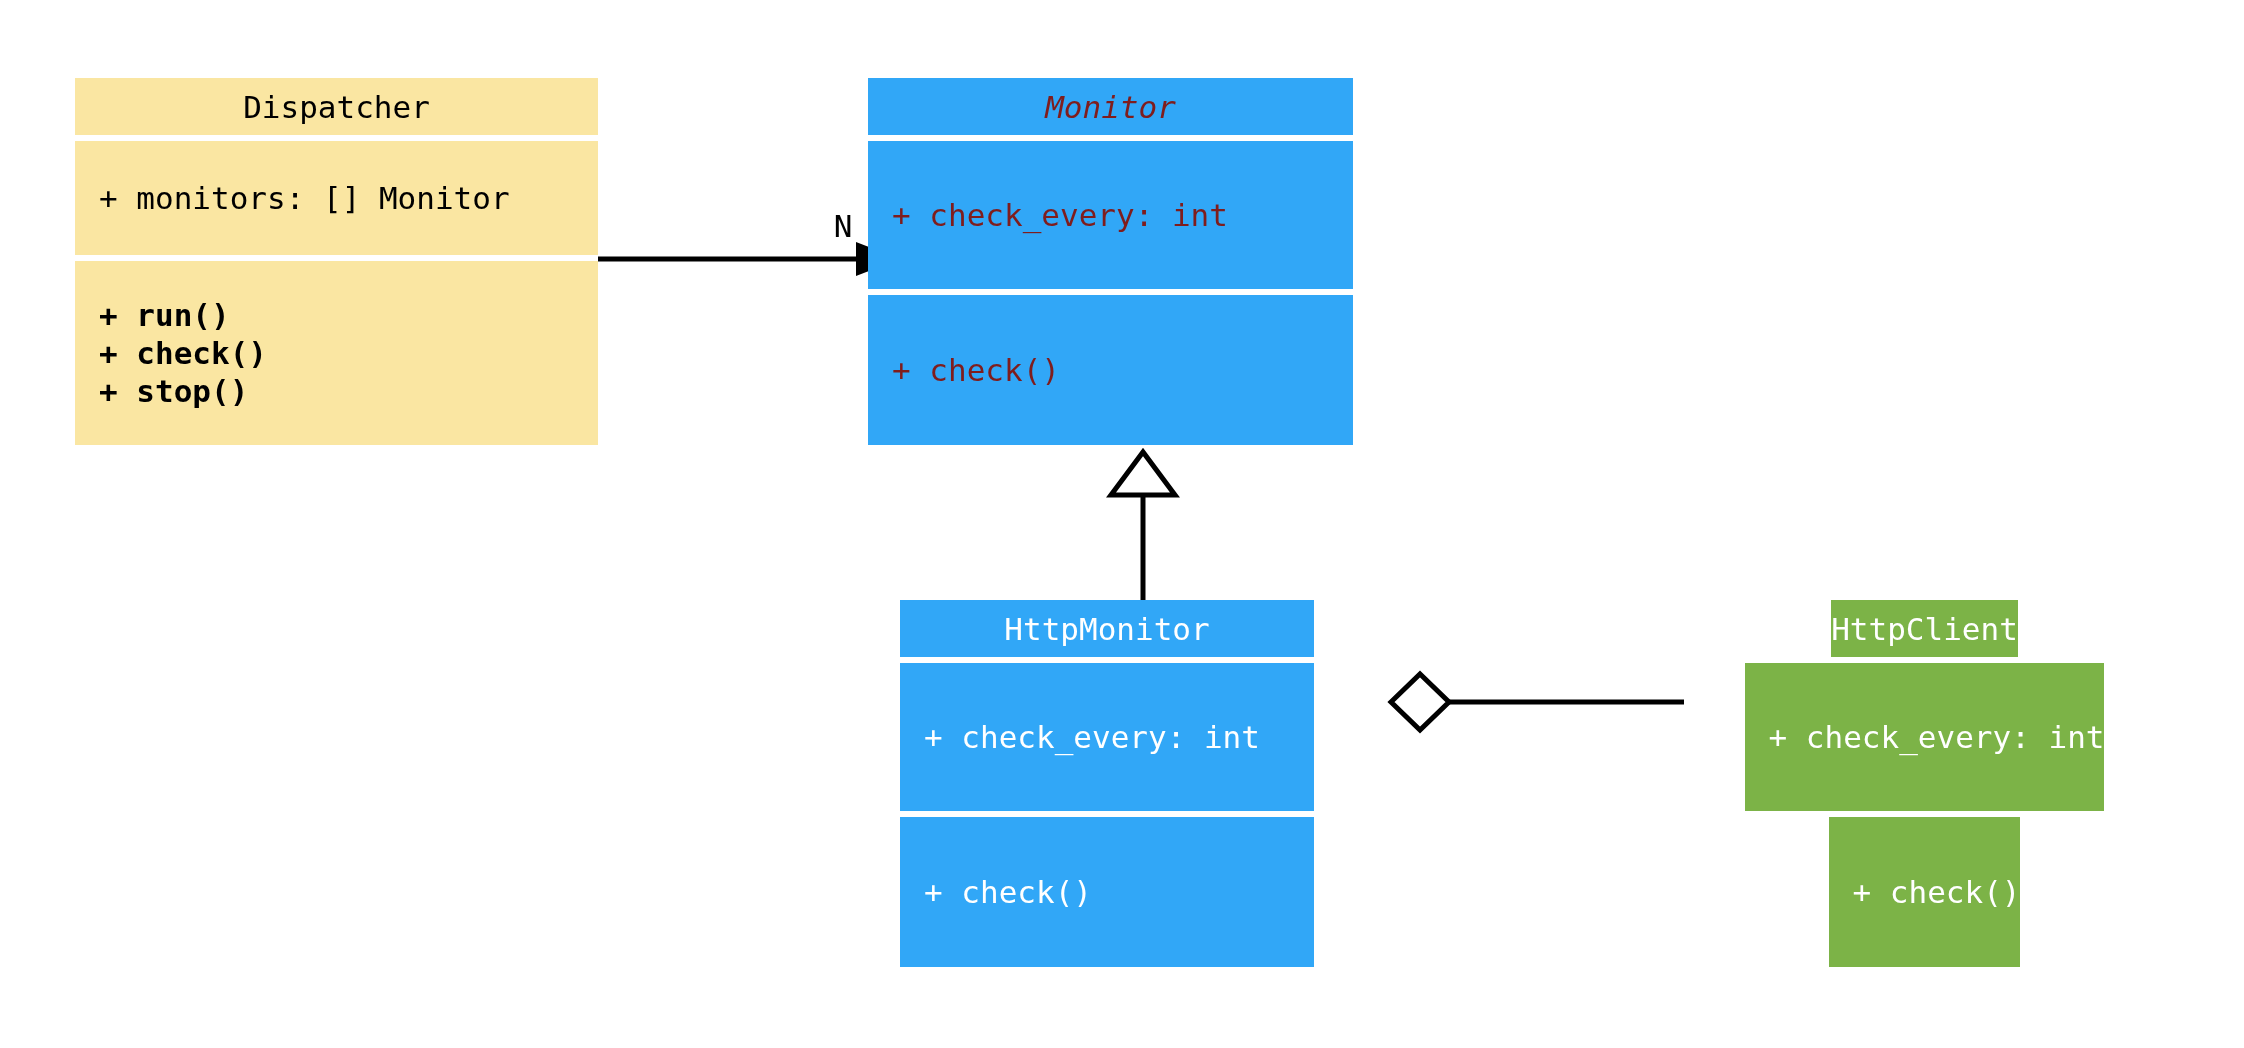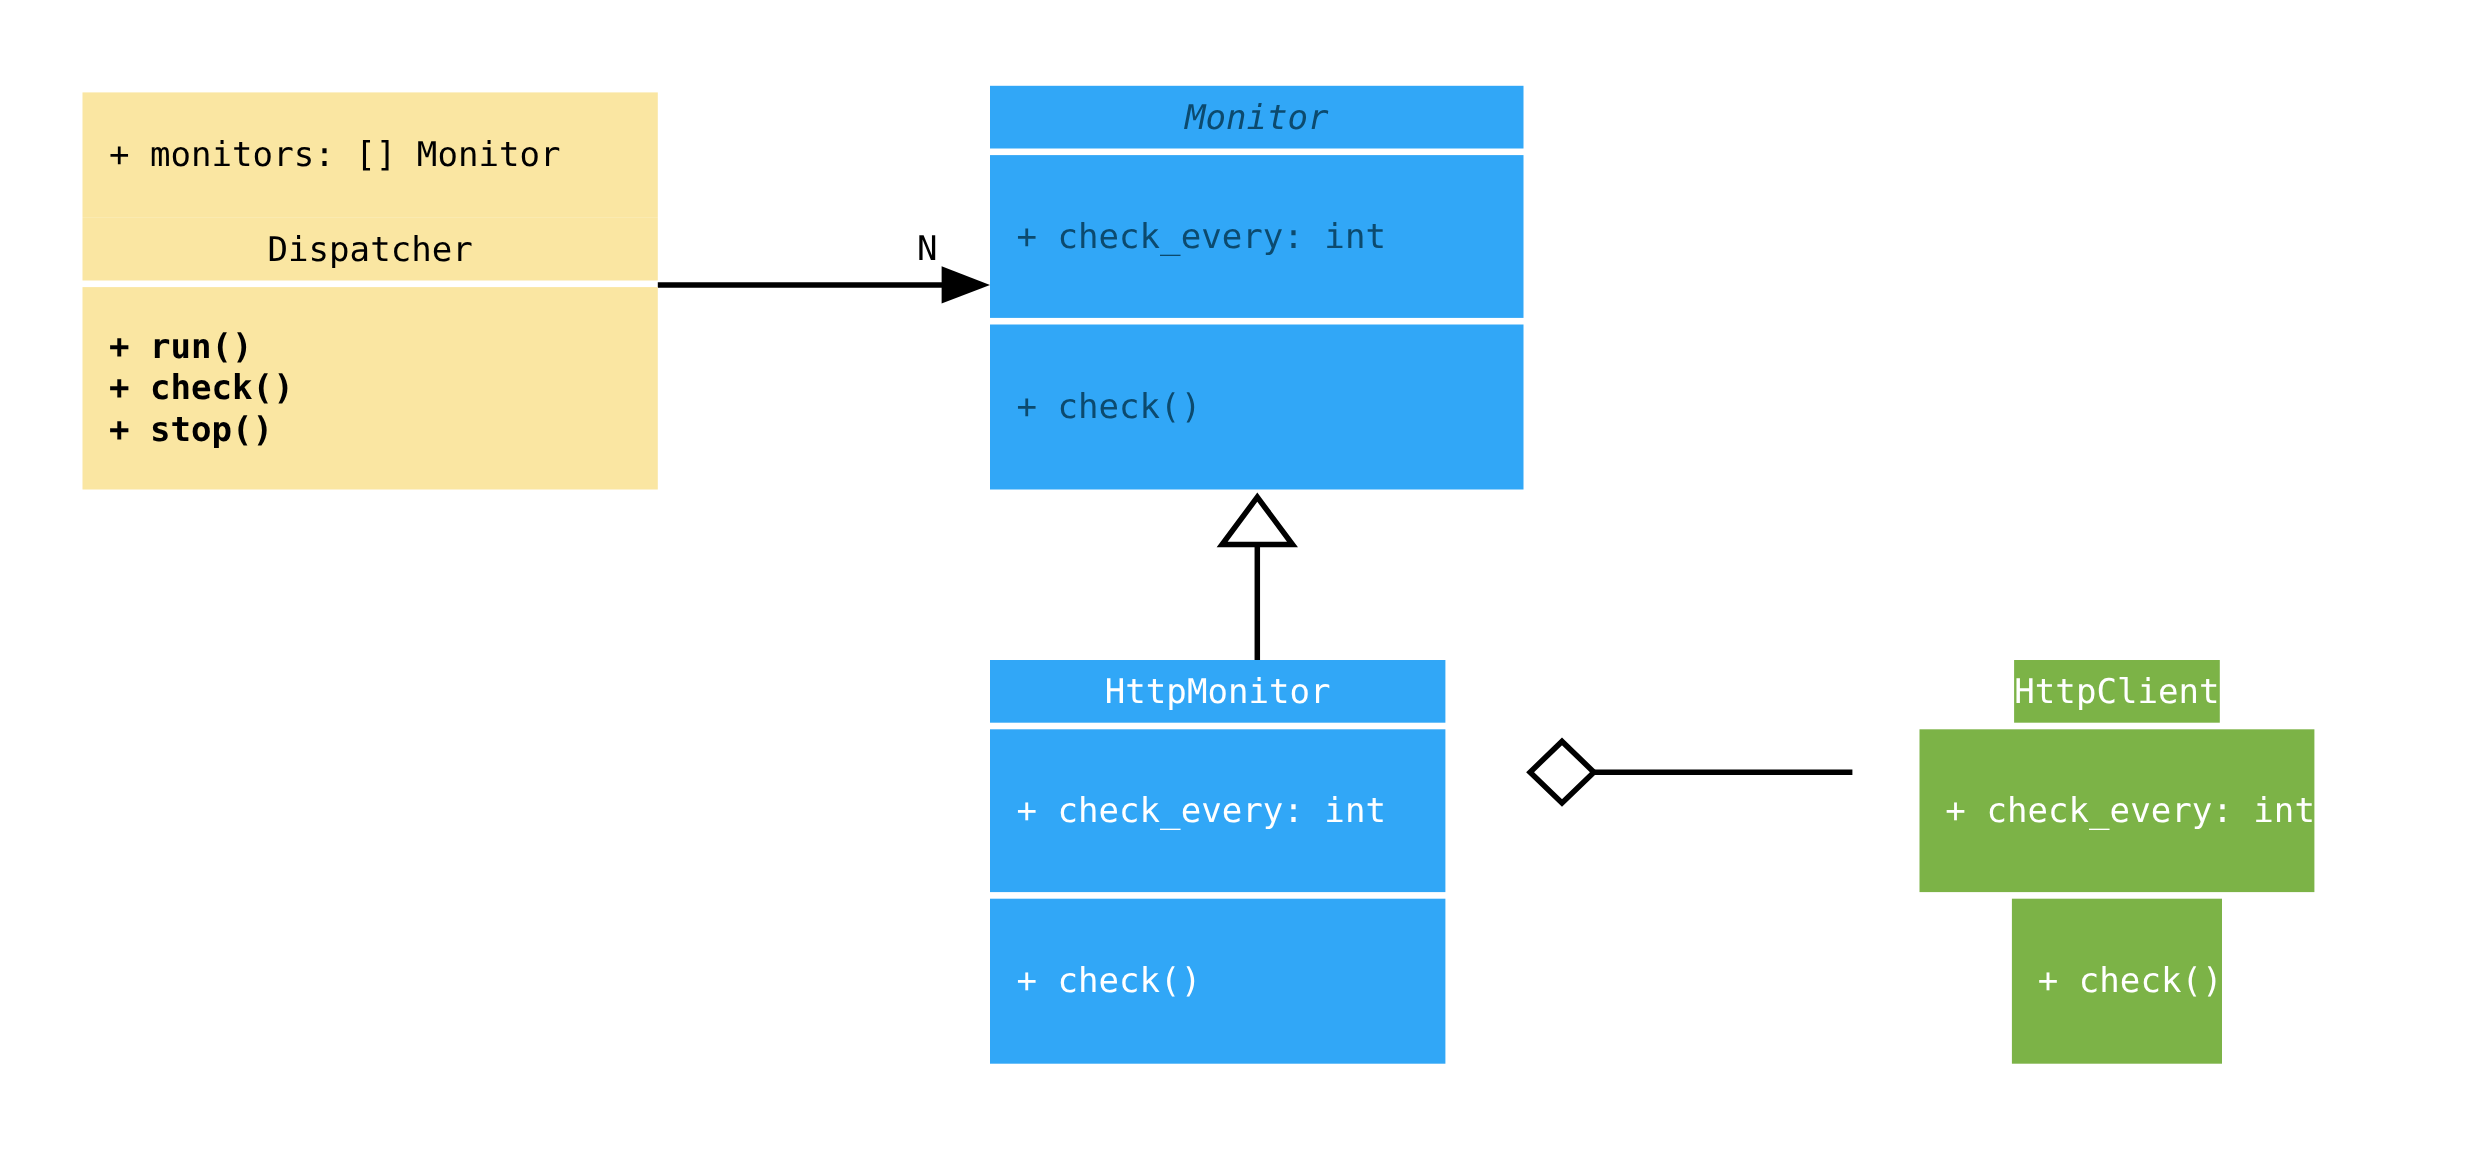--- a/index.html
+++ b/index.html
@@ -42,21 +42,21 @@
   .italic { font-style: italic; }
 
   
   .c-dispatcher { left: 75px; top: 78px; width: 523px; color: #000000; }
   .c-dispatcher .sec { background: #FAE6A2; }
   .c-dispatcher .title   { height: 57px; }
   .c-dispatcher .attrs   { height: 114px; margin-top: 6px; }
   .c-dispatcher .methods { height: 184px; margin-top: 6px; font-weight: bold; }
 
   
-  .c-monitor { left: 900px; top: 78px; width: 485px; color: #0c4a6e; }
+  .c-monitor { left: 868px; top: 78px; width: 485px; color: #7f1d1d; }
   .c-monitor .sec { background: #31A7F7; }
 
   
   .c-httpmonitor { left: 900px; top: 600px; width: 414px; color: #ffffff; }
   .c-httpmonitor .sec { background: #31A7F7; }
 
   
   .c-httpclient { left: 1683px; top: 600px; width: 483px; color: #ffffff; align-items: center; }
   .c-httpclient .sec { background: #7CB347; }
 
@@ -87,24 +87,24 @@
     <line x1="1143" y1="497" x2="1143" y2="601" stroke="#000000" stroke-width="5"></line>
     <polygon points="1143,452 1111,495 1175,495" fill="#ffffff" stroke="#000000" stroke-width="5" stroke-linejoin="miter"></polygon>
 
     <line x1="1449" y1="702" x2="1684" y2="702" stroke="#000000" stroke-width="5"></line>
     <polygon points="1391,702 1420,674 1449,702 1420,730" fill="#ffffff" stroke="#000000" stroke-width="5" stroke-linejoin="miter"></polygon>
   </svg>
 
   <div class="multiplicity-label">N</div>
 
   <div class="uml-class c-dispatcher">
+    <div class="sec title">Dispatcher</div>
     <div class="sec body-sec attrs">
       <span>+ monitors: [] Monitor</span>
     </div>
-    <div class="sec title">Dispatcher</div>
     <div class="sec body-sec methods methods-col">
       <span>+ run()</span>
       <span>+ check()</span>
       <span>+ stop()</span>
     </div>
   </div>
 
   <div class="uml-class c-monitor">
     <div class="sec title italic">Monitor</div>
     <div class="sec body-sec attrs">

